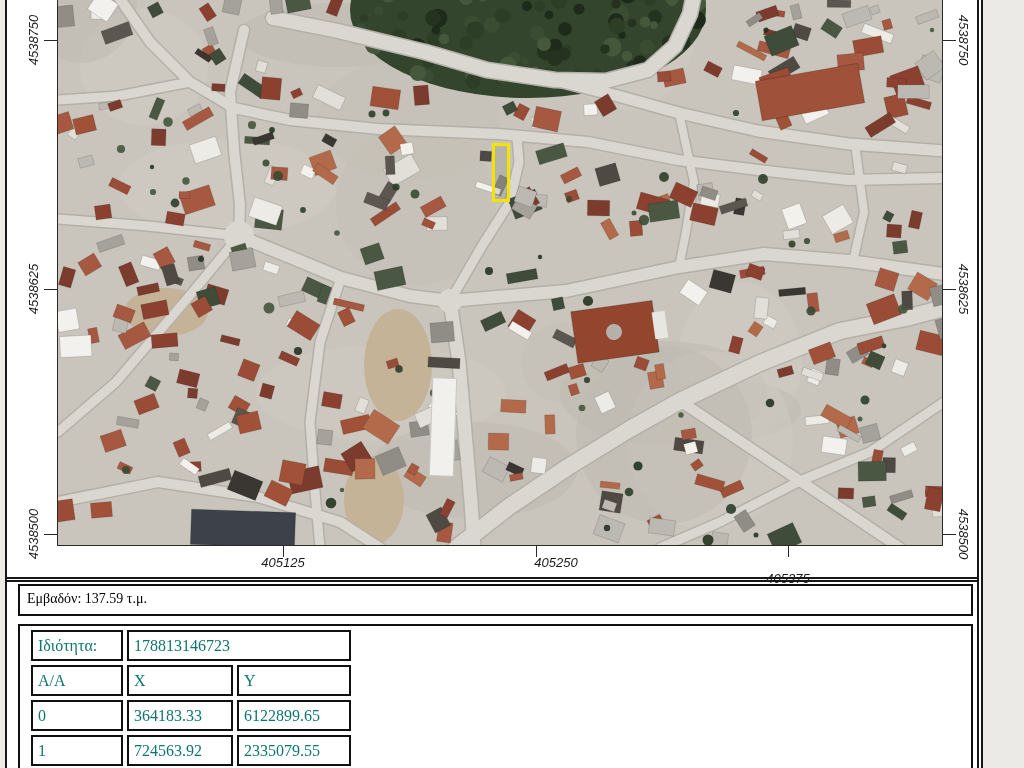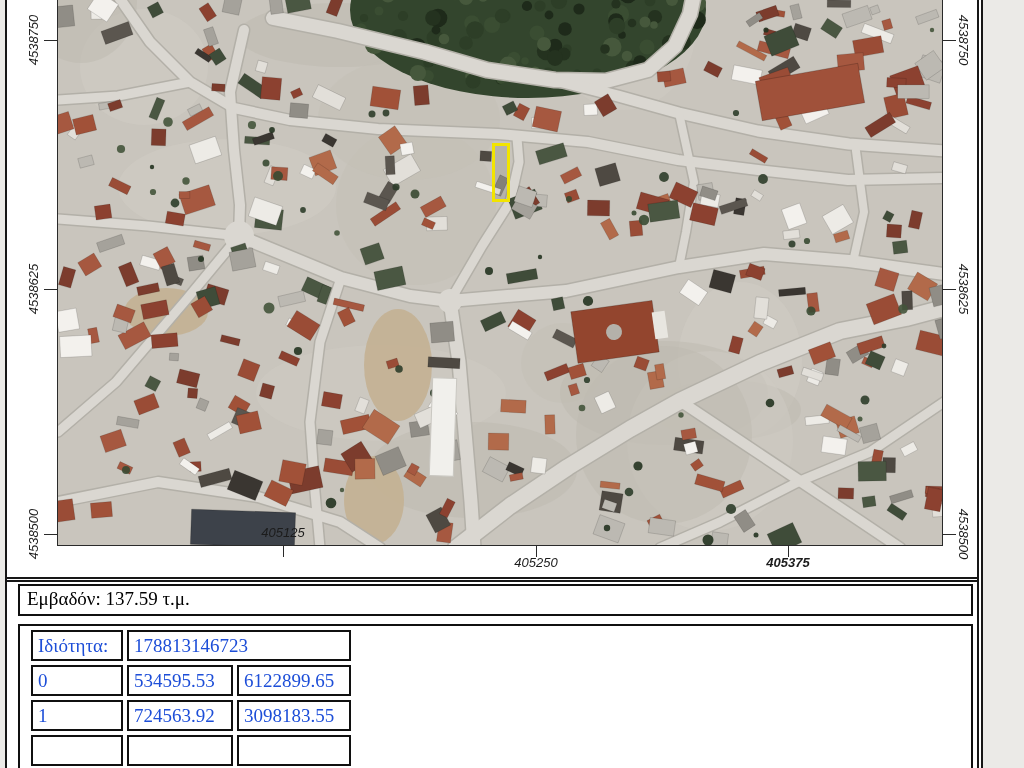--- a/index.html
+++ b/index.html
@@ -26,29 +26,29 @@
     font-family:"Liberation Sans", sans-serif;
     font-style:italic;font-size:13px;color:#1c1c1c;white-space:nowrap;
   }
   .grid-label.vleft{transform:translate(-50%,-50%) rotate(-90deg);}
   .grid-label.vright{transform:translate(-50%,-50%) rotate(90deg);}
   .grid-label.hbottom{transform:translate(-50%,-50%);}
   .grid-tick{position:absolute;background:#2a2a2a;}
   
   .area-box{
     margin:2px 4px 8px 11px;border:2px solid #101010;
-    padding:1px 6px 3px 7px;font-size:19px;line-height:24px;color:#000;
+    padding:1px 6px 3px 7px;font-size:14px;line-height:24px;color:#000;
   }
   .coords-box{
     margin:3px 4px 0 11px;border:2px solid #101010;
     padding:0 4px;height:240px;
   }
   table.coords{border-collapse:separate;border-spacing:4px;margin-left:3px;}
   table.coords td{
-    border:2px solid #101010;font-size:19px;line-height:23px;color:#1d4ed8;
+    border:2px solid #101010;font-size:16px;line-height:23px;color:#0f766e;
     padding:0 5px;height:27px;vertical-align:middle;background:#fff;
     font-family:"Liberation Serif", serif;white-space:nowrap;
   }
   td.c1{width:78px;} td.c2{width:92px;} td.c3{width:100px;}
 </style>
 </head>
 <body>
 
 <div class="page">
 
@@ -576,48 +576,53 @@
         <div class="grid-label vleft" style="left: 26px; top: 289px;">4538625</div>
         <div class="grid-tick" style="left: 37px; top: 534px; width: 13px; height: 1px;"></div>
         <div class="grid-label vleft" style="left: 26px; top: 534px;">4538500</div>
         <div class="grid-tick" style="left: 936px; top: 40px; width: 13px; height: 1px;"></div>
         <div class="grid-label vright" style="left: 956px; top: 40px;">4538750</div>
         <div class="grid-tick" style="left: 936px; top: 289px; width: 13px; height: 1px;"></div>
         <div class="grid-label vright" style="left: 956px; top: 289px;">4538625</div>
         <div class="grid-tick" style="left: 936px; top: 534px; width: 13px; height: 1px;"></div>
         <div class="grid-label vright" style="left: 956px; top: 534px;">4538500</div>
         <div class="grid-tick" style="left: 276px; top: 546px; width: 1px; height: 11px;"></div>
-        <div class="grid-label hbottom" style="left: 276px; top: 532px; text-align: right;">405125</div>
+        <div class="grid-label hbottom" style="left: 276px; top: 562px; text-align: right;">405125</div>
         <div class="grid-tick" style="left: 529px; top: 546px; width: 1px; height: 11px;"></div>
-        <div class="grid-label hbottom" style="left: 529px; top: 562px;">405250</div>
+        <div class="grid-label hbottom" style="left: 549px; top: 562px;">405250</div>
         <div class="grid-tick" style="left: 781px; top: 546px; width: 1px; height: 11px;"></div>
-        <div class="grid-label hbottom" style="left: 781px; top: 562px; font-weight: bold;">405375</div>
+        <div class="grid-label hbottom" style="left: 781px; top: 578px;">405375</div>
       </div>
   </div>
 
   <div class="area-box">
     <span>Εμβαδόν: 137.59 τ.μ.</span>
   </div>
 
   <div class="coords-box">
     <table class="coords">
       <tbody id="coords-tbody">
           <tr>
             <td class="c1">Ιδιότητα:</td>
             <td class="" colspan="2">178813146723</td>
           </tr>
           <tr>
+            <td class="c1">A/A</td>
+            <td class="c2">X</td>
+            <td class="c3">Y</td>
+          </tr>
+          <tr>
             <td class="c1">0</td>
-            <td class="c2">534595.53</td>
+            <td class="c2">364183.33</td>
             <td class="c3">6122899.65</td>
           </tr>
           <tr>
             <td class="c1">1</td>
             <td class="c2">724563.92</td>
-            <td class="c3">3098183.55</td>
+            <td class="c3">2335079.55</td>
           </tr>
           <tr>
             <td class="c1">&nbsp;</td>
             <td class="c2">&nbsp;</td>
             <td class="c3">&nbsp;</td>
           </tr>
         </tbody>
     </table>
   </div>
 

